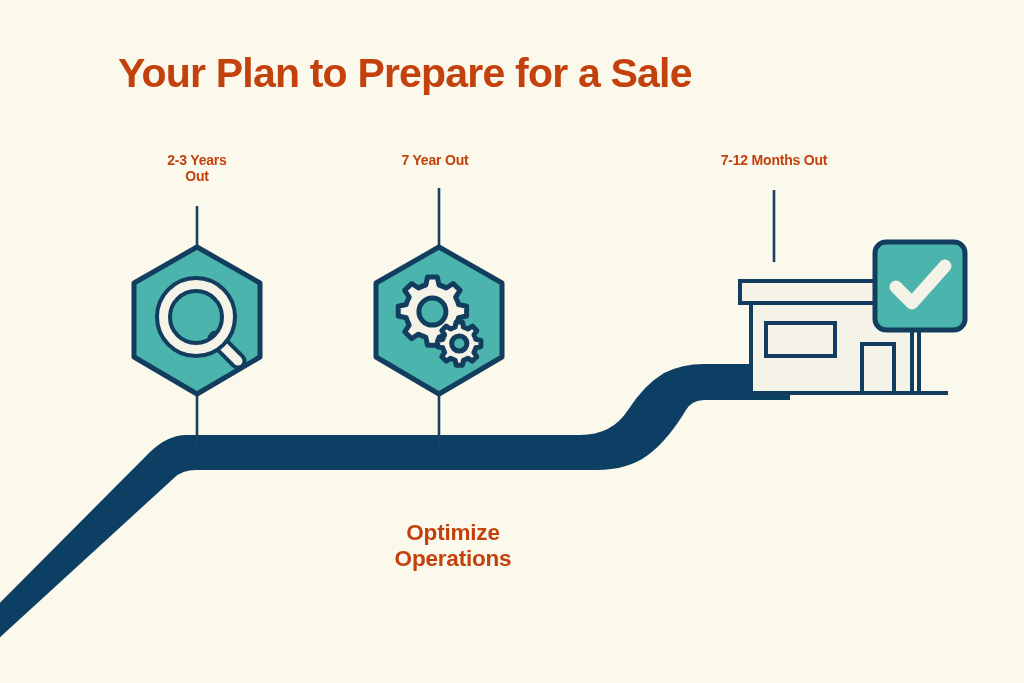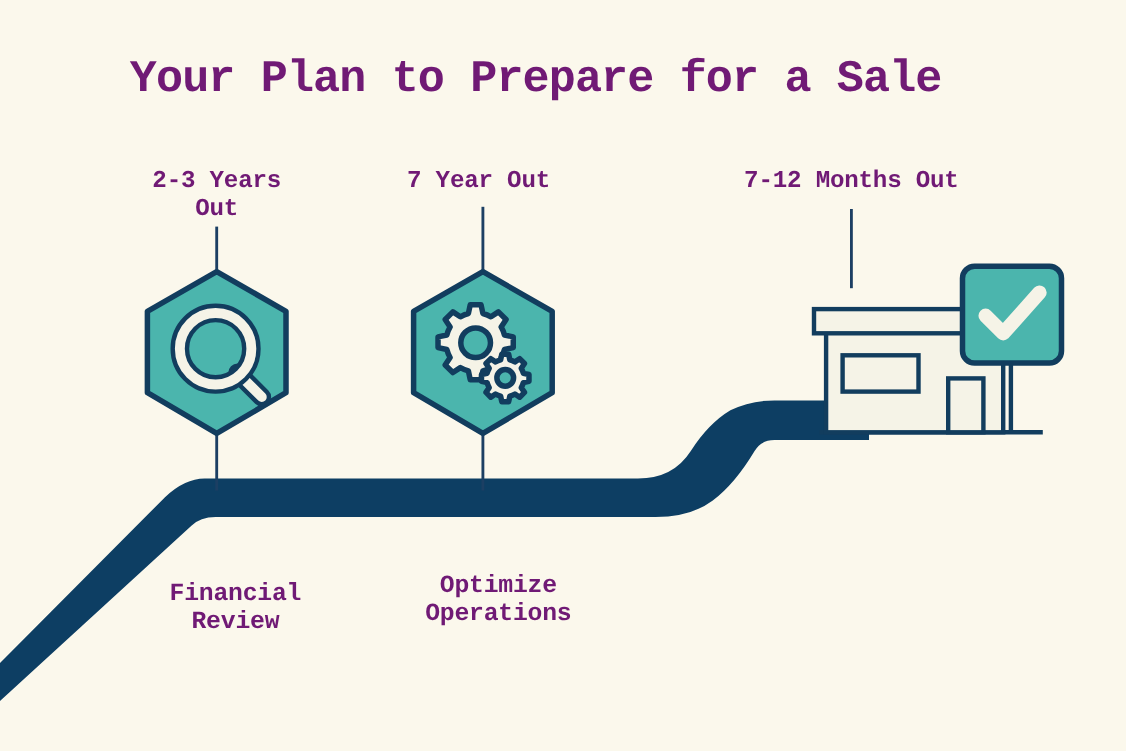--- a/index.html
+++ b/index.html
@@ -19,35 +19,34 @@
   }
   #art {
     position: absolute;
     left: 0;
     top: 0;
     width: 1024px;
     height: 683px;
   }
   .txt {
     position: absolute;
-    color: #701a75;
+    color: #c2410c;
     font-weight: bold;
     line-height: 1.15;
     letter-spacing: -0.2px;
     white-space: pre-line;
-    font-family: Liberation Mono, monospace;
   }
   #page-title {
     left: 118px;
     top: 50px;
     font-size: 41px;
     letter-spacing: -0.8px;
   }
   .stage-time {
-    font-size: 22px;
+    font-size: 14px;
     text-align: center;
   }
   .stage-label {
     font-size: 22.5px;
     text-align: center;
   }
   #time-0 { left: 97px;  top: 152px; width: 200px; }
   #time-1 { left: 335px; top: 152px; width: 200px; }
   #time-2 { left: 648px; top: 152px; width: 252px; }
   #label-0 { left: 114px; top: 527px; width: 200px; }
@@ -143,18 +142,16 @@
     </g>
   </svg>
 
   <div class="txt" id="page-title">Your Plan to Prepare for a Sale</div>
 
   <div class="txt stage-time" id="time-0">2-3 Years
 Out</div>
   <div class="txt stage-time" id="time-1">7 Year Out</div>
   <div class="txt stage-time" id="time-2">7-12 Months Out</div>
 
-  <div class="txt stage-label" id="label-0">Financial
-Review</div>
   <div class="txt stage-label" id="label-1">Optimize
 Operations</div>
 
 </div>
 
 </body></html>

